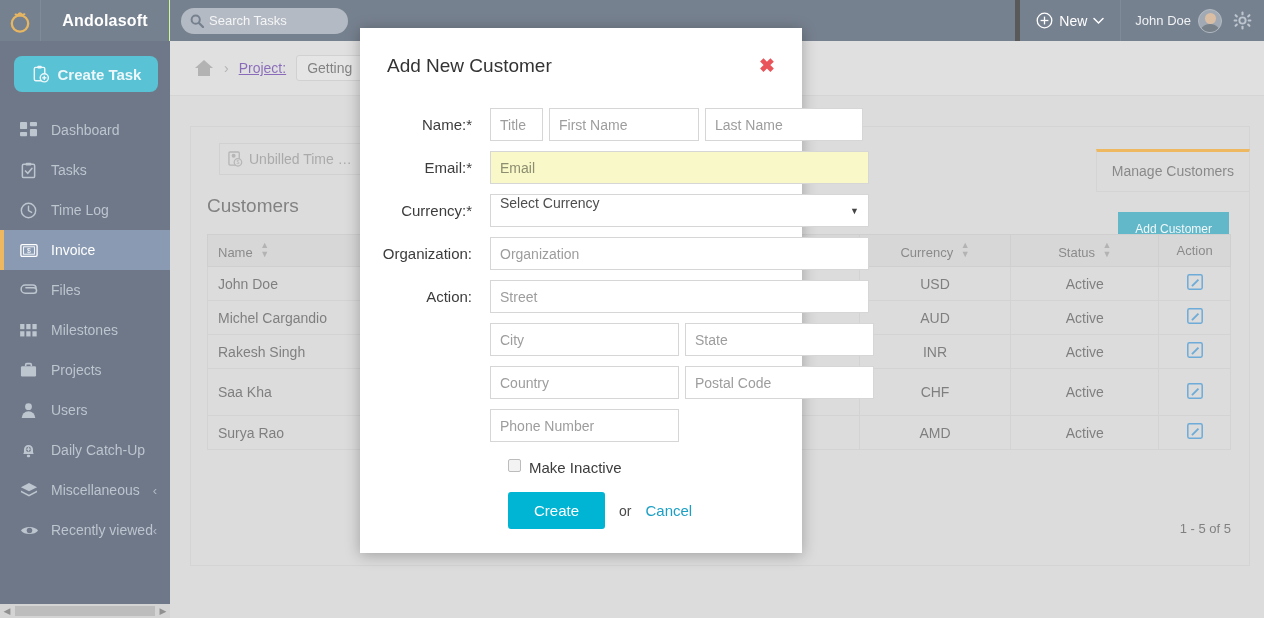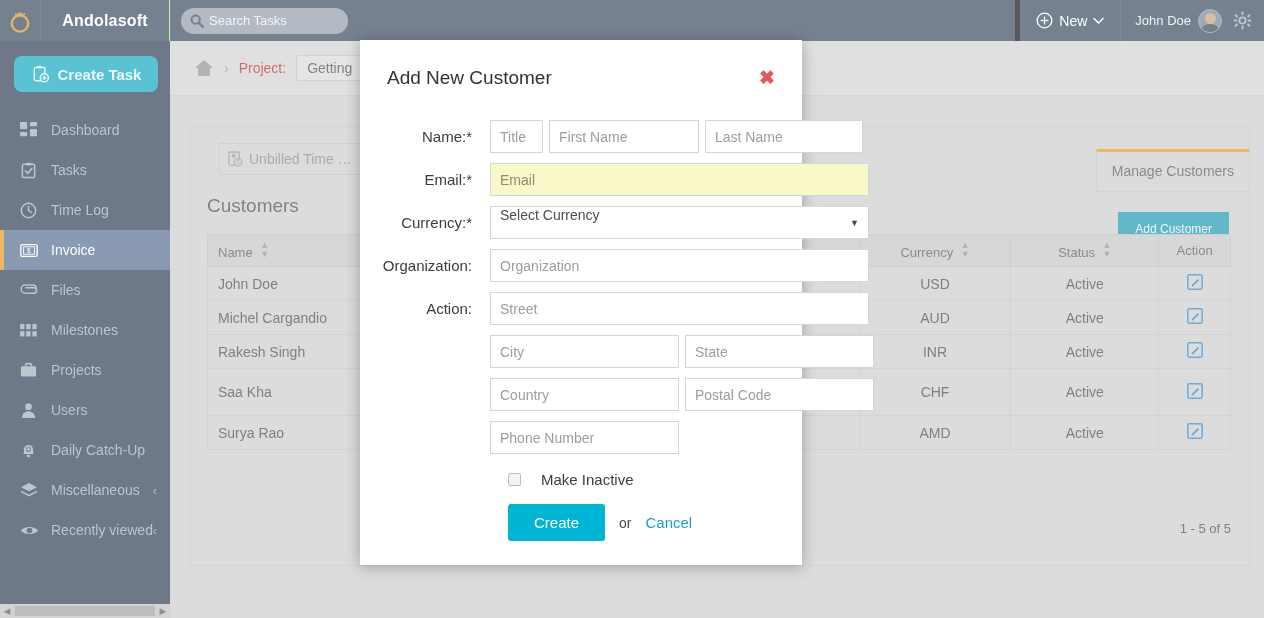--- a/index.html
+++ b/index.html
@@ -125,21 +125,21 @@
     width: 1094px; height: 577px;
     background: #c9c9c9;
   }
   .breadcrumb-bar {
     height: 55px; background: #cfcfcf;
     border-bottom: 1px solid #bfbfbf;
     display: flex; align-items: center; padding-left: 24px; gap: 10px;
   }
   .home-ico { display:flex; align-items:center; }
   .bc-sep { color: #8c8c8c; font-size: 14px; }
-  .bc-label { color: #b91c1c; font-size: 14px; }
+  .bc-label { color: #4c1d95; font-size: 14px; text-decoration: underline; }
   .bc-chip {
     background: #d8d8d8; border: 1px solid #b9b9b9; border-radius: 3px;
     padding: 4px 10px; font-size: 14px; color: #3f3f3f;
     max-width: 210px; overflow: hidden; white-space: nowrap;
   }
 
   .panel {
     position: absolute; top: 85px; left: 20px;
     width: 1060px; height: 440px;
     background: #c9c9c9;
@@ -204,21 +204,20 @@
   .modal-shade {
     position: absolute; inset: 0; z-index: 40;
     background: rgba(255,255,255,0.35);
     pointer-events: none;
   }
   .modal {
     position: absolute; left: 360px; top: 28px;
     width: 442px; height: 525px;
     background: #ffffff; z-index: 50;
     box-shadow: 0 2px 14px rgba(0,0,0,0.28);
-    margin-top: 12px;
   }
   .modal-title {
     position: absolute; left: 27px; top: 27px;
     font-size: 19px; color: #333333;
   }
   .modal-close {
     position: absolute; right: 27px; top: 28px;
     color: #e8545a; font-size: 19px; font-weight: bold;
     line-height: 1;
   }
@@ -248,21 +247,21 @@
     display: flex; align-items: flex-start; padding: 0 9px;
     font-size: 14px; color: #4d4d4d; position: relative;
   }
   .sel .caret {
     position: absolute; right: 9px; top: 50%; transform: translateY(-50%);
     font-size: 9px; color: #444;
   }
   .addr-stack { display: flex; flex-direction: column; gap: 10px; }
   .addr-line { display: flex; gap: 6px; }
   .chk-row {
-    display: flex; align-items: center; gap: 20px;
+    display: flex; align-items: flex-start; gap: 8px;
     margin: 17px 0 0 148px;
   }
   .chkbox {
     width: 13px; height: 13px; border: 1px solid #bcbcbc;
     background: #f3f3f3; border-radius: 2px;
   }
   .chk-lbl { font-size: 15px; color: #3c3c3c; }
   .btn-row {
     display: flex; align-items: center; gap: 14px;
     margin: 16px 0 0 148px;

